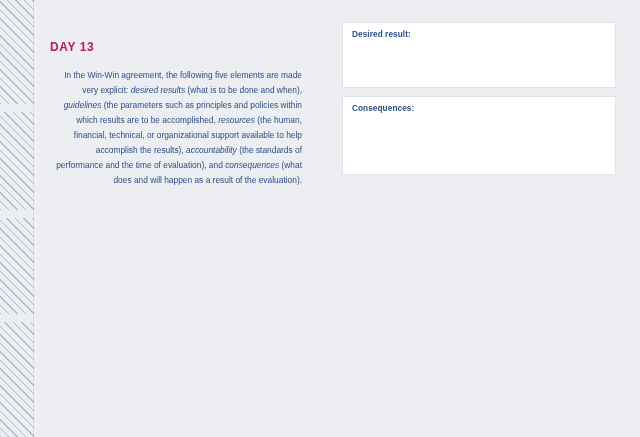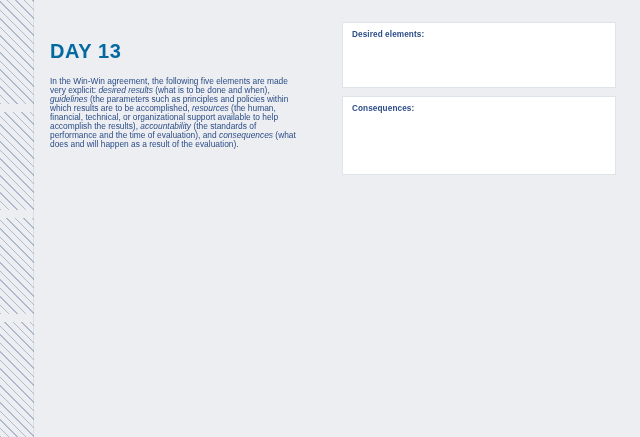--- a/index.html
+++ b/index.html
@@ -60,33 +60,33 @@
   }
 
   
   #text-col {
     position: absolute;
     left: 50px;
     top: 40px;
     width: 252px;
   }
   #day-title {
-    font-size: 20px;
+    font-size: 12px;
     font-weight: bold;
     letter-spacing: 0.6px;
-    color: #0369a1;
+    color: #be185d;
     margin: 0 0 14px 0;
     font-family: "Liberation Sans", sans-serif;
   }
   .body-par {
     font-size: 8.4px;
-    line-height: 9px;
+    line-height: 15px;
     color: #2c4d86;
     margin: 8px 0 13px 0;
-    text-align: left;
+    text-align: right;
   }
   .body-par em {
     font-style: italic;
   }
 
   
   #boxes-col {
     position: absolute;
     left: 342px;
     top: 22px;
@@ -128,21 +128,21 @@
     <div class="hatch-block hb4"></div>
   </div>
 
   <div id="text-col">
     <h1 id="day-title">DAY 13</h1>
     <p class="body-par" id="par-rich"><span>In the Win-Win agreement, the following five elements are made very explicit: </span><em>desired results</em><span> (what is to be done and when), </span><em>guidelines</em><span> (the parameters such as principles and policies within which results are to be accomplished, </span><em>resources</em><span> (the human, financial, technical, or organizational support available to help accomplish the results), </span><em>accountability</em><span> (the standards of performance and the time of evaluation), and </span><em>consequences</em><span> (what does and will happen as a result of the evaluation).</span></p>
   </div>
 
   <div id="boxes-col">
       <div class="answer-box h-desired">
-        <span class="box-label">Desired elements:</span>
+        <span class="box-label">Desired result:</span>
         <div class="box-writing-area"></div>
       </div>
       <div class="answer-box h-consequences">
         <span class="box-label">Consequences:</span>
         <div class="box-writing-area"></div>
       </div>
     </div>
 
 </div>
 

